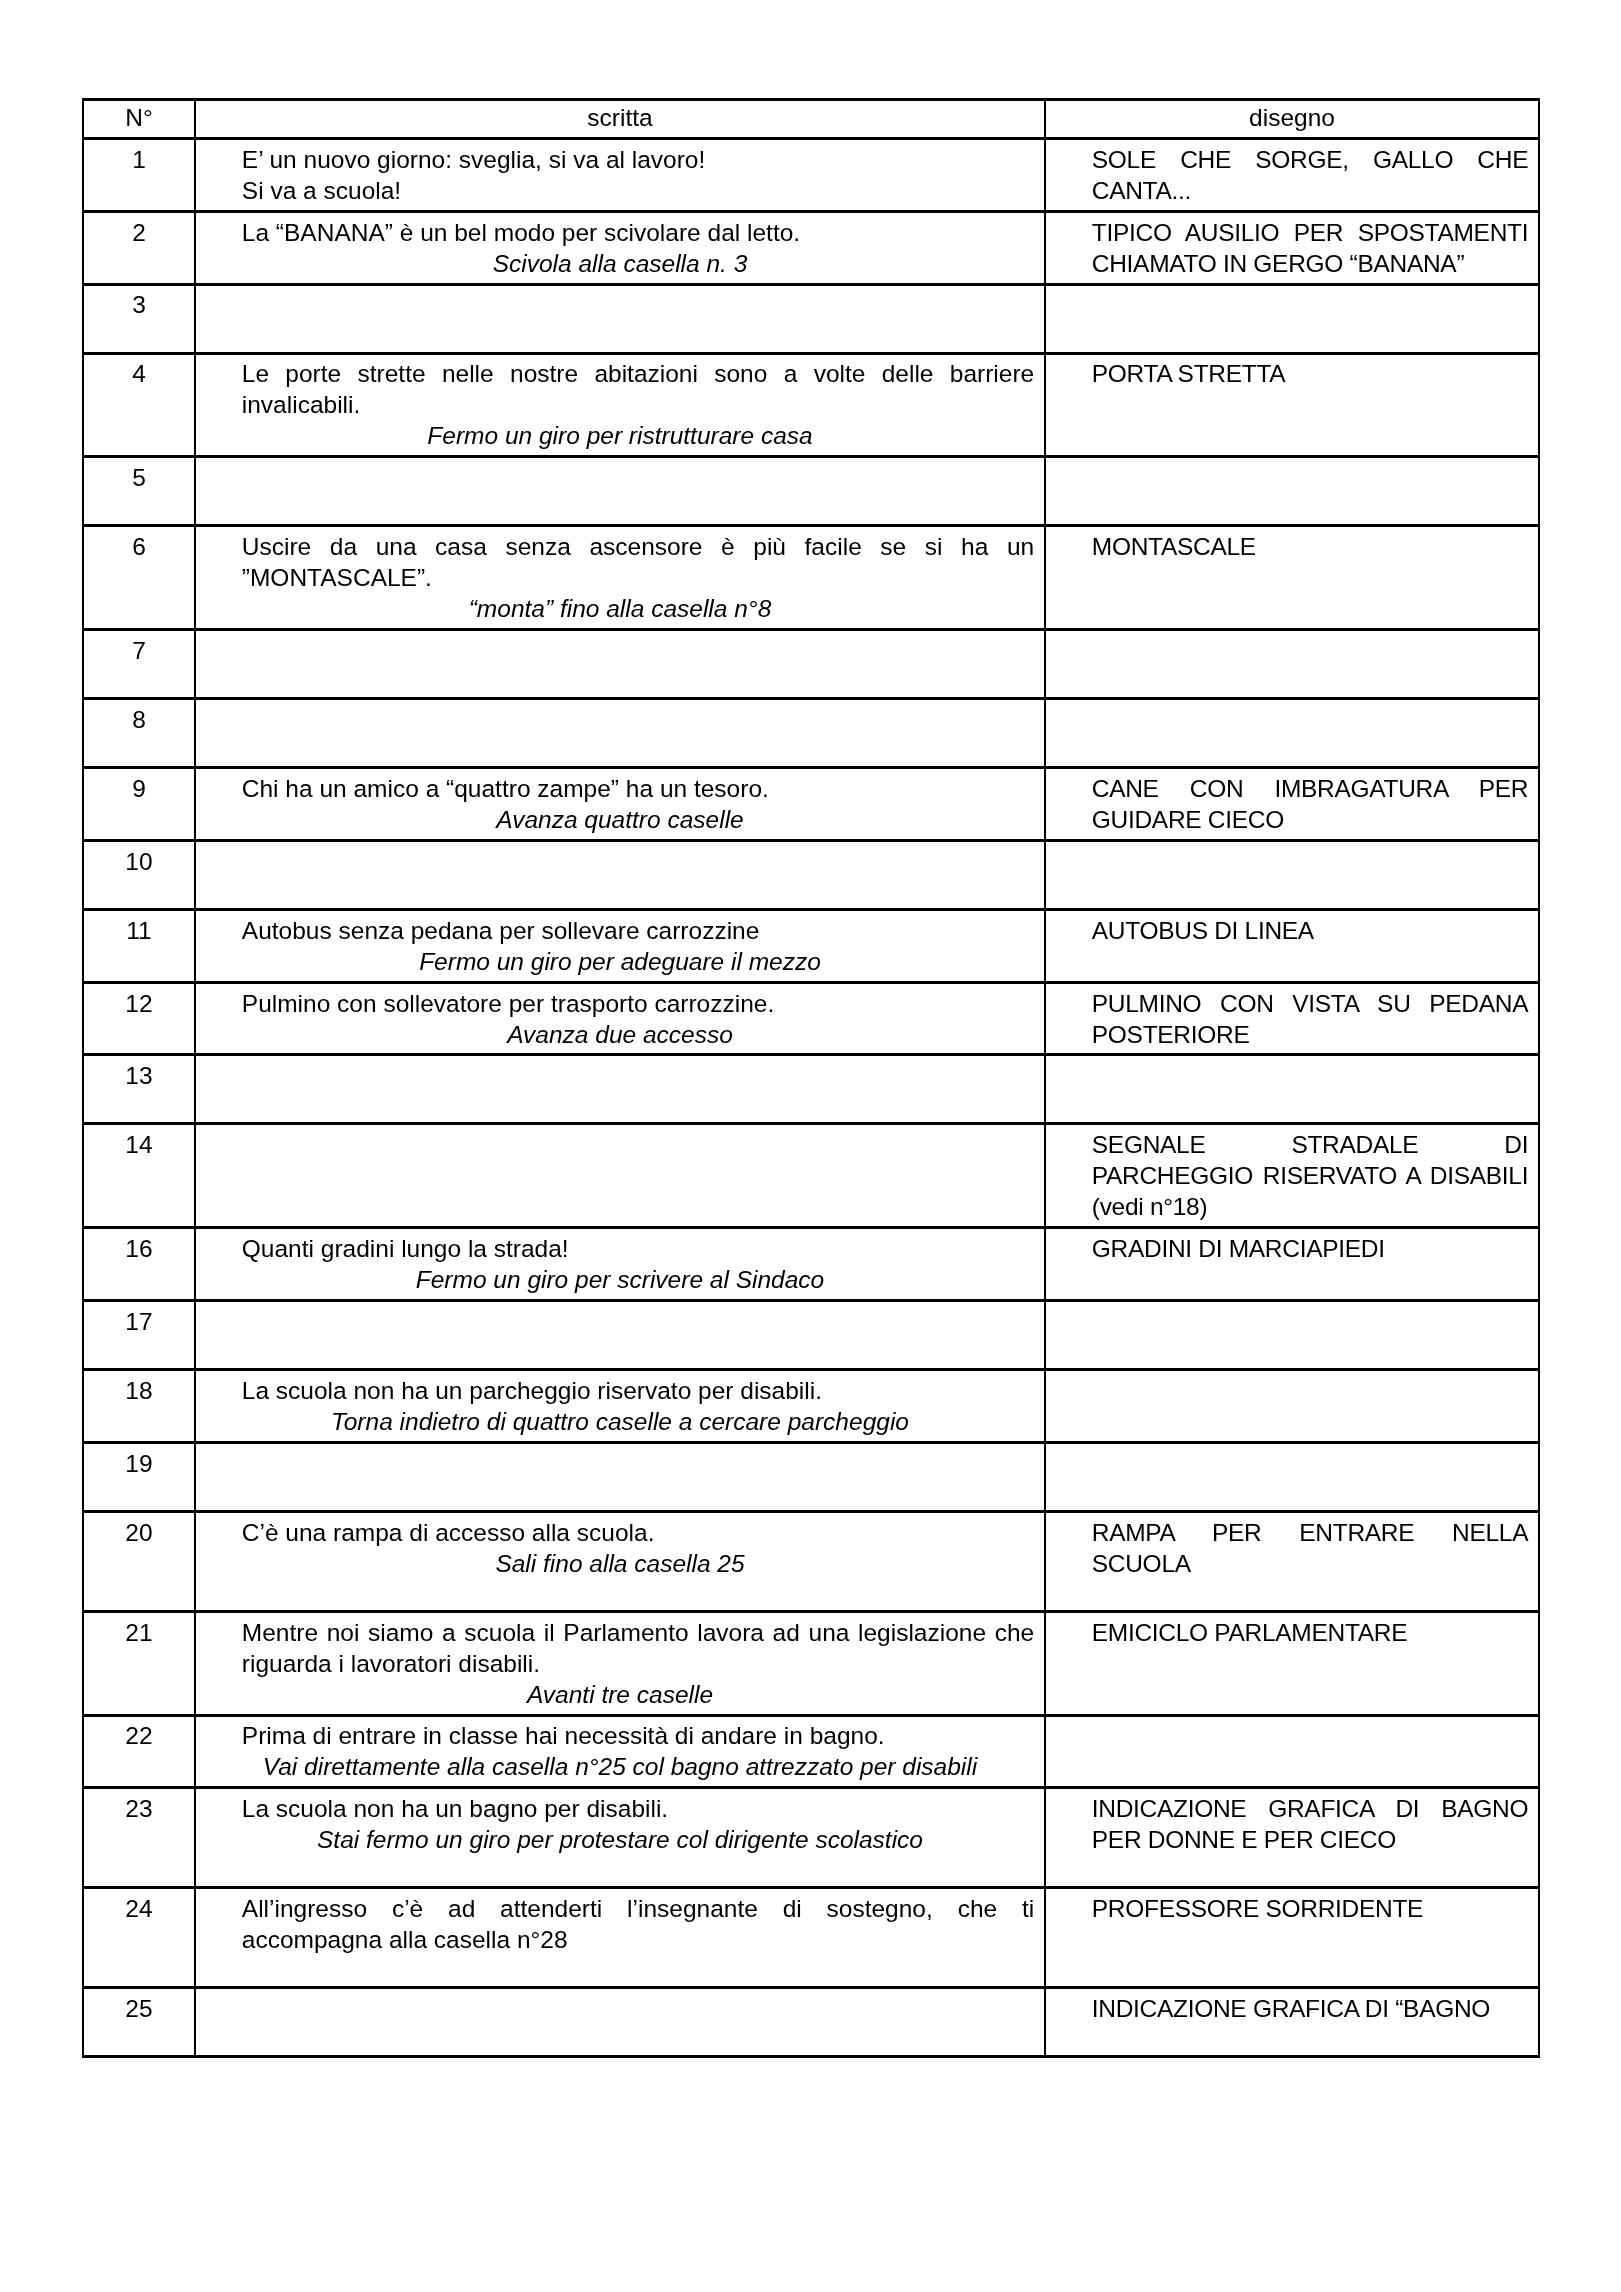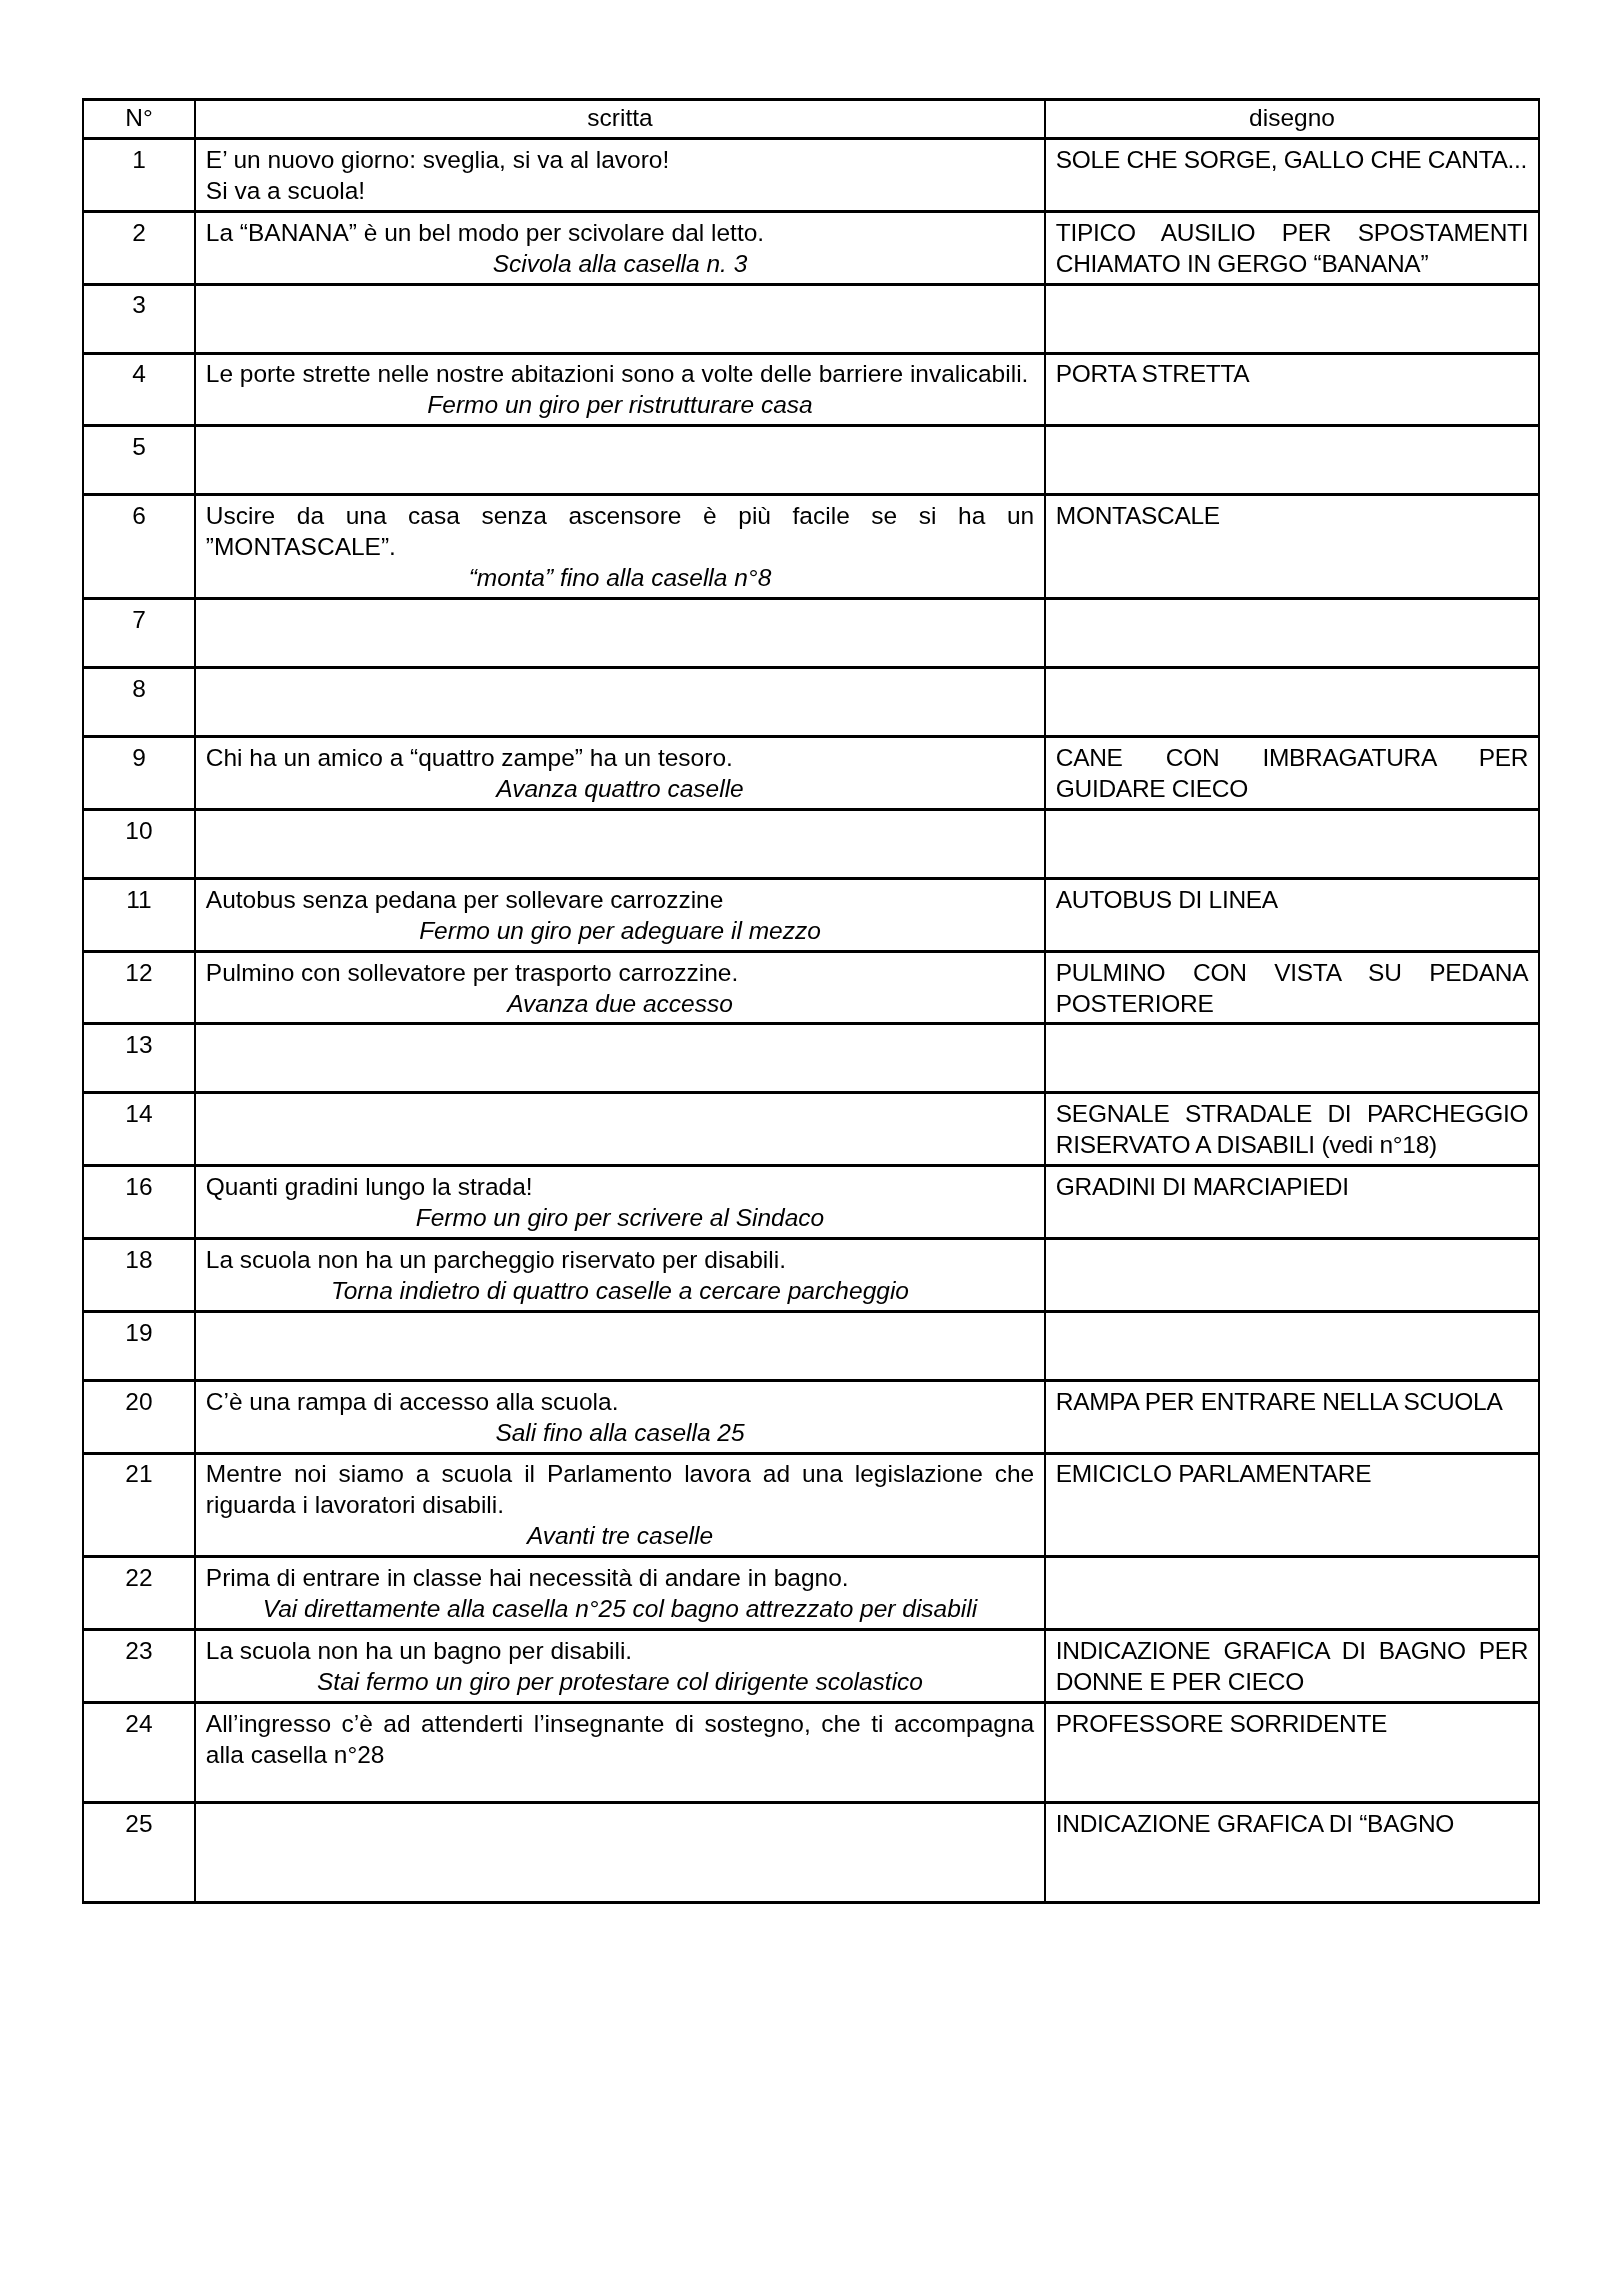--- a/index.html
+++ b/index.html
@@ -46,20 +46,21 @@
     line-height: 31px;
     height: 69px; 
   }
   td.cell-num {
     text-align: center;
     padding-left: 2px;
     padding-right: 2px;
   }
   .para {
     text-align: justify;
+    margin-left: 36px;
   }
   .action {
     font-style: italic;
     text-align: center;
   }
   td.cell-disegno .para {
     letter-spacing: -0.3px;
   }
   
   #rows tr:nth-child(19) td,
@@ -198,20 +199,25 @@
     <td class="cell-num">16</td>
     <td class="cell-scritta">
             <div class="para">Quanti gradini lungo la strada!</div>
             <div class="action">Fermo un giro per scrivere al Sindaco</div>
           </td>
     <td class="cell-disegno">
             <div class="para">GRADINI DI MARCIAPIEDI</div>
           </td>
   </tr>
         <tr>
+    <td class="cell-num">17</td>
+    <td class="cell-scritta"></td>
+    <td class="cell-disegno"></td>
+  </tr>
+        <tr>
     <td class="cell-num">18</td>
     <td class="cell-scritta">
             <div class="para">La scuola non ha un parcheggio riservato per disabili.</div>
             <div class="action">Torna indietro di quattro caselle a cercare parcheggio</div>
           </td>
     <td class="cell-disegno"></td>
   </tr>
         <tr>
     <td class="cell-num">19</td>
     <td class="cell-scritta"></td>

